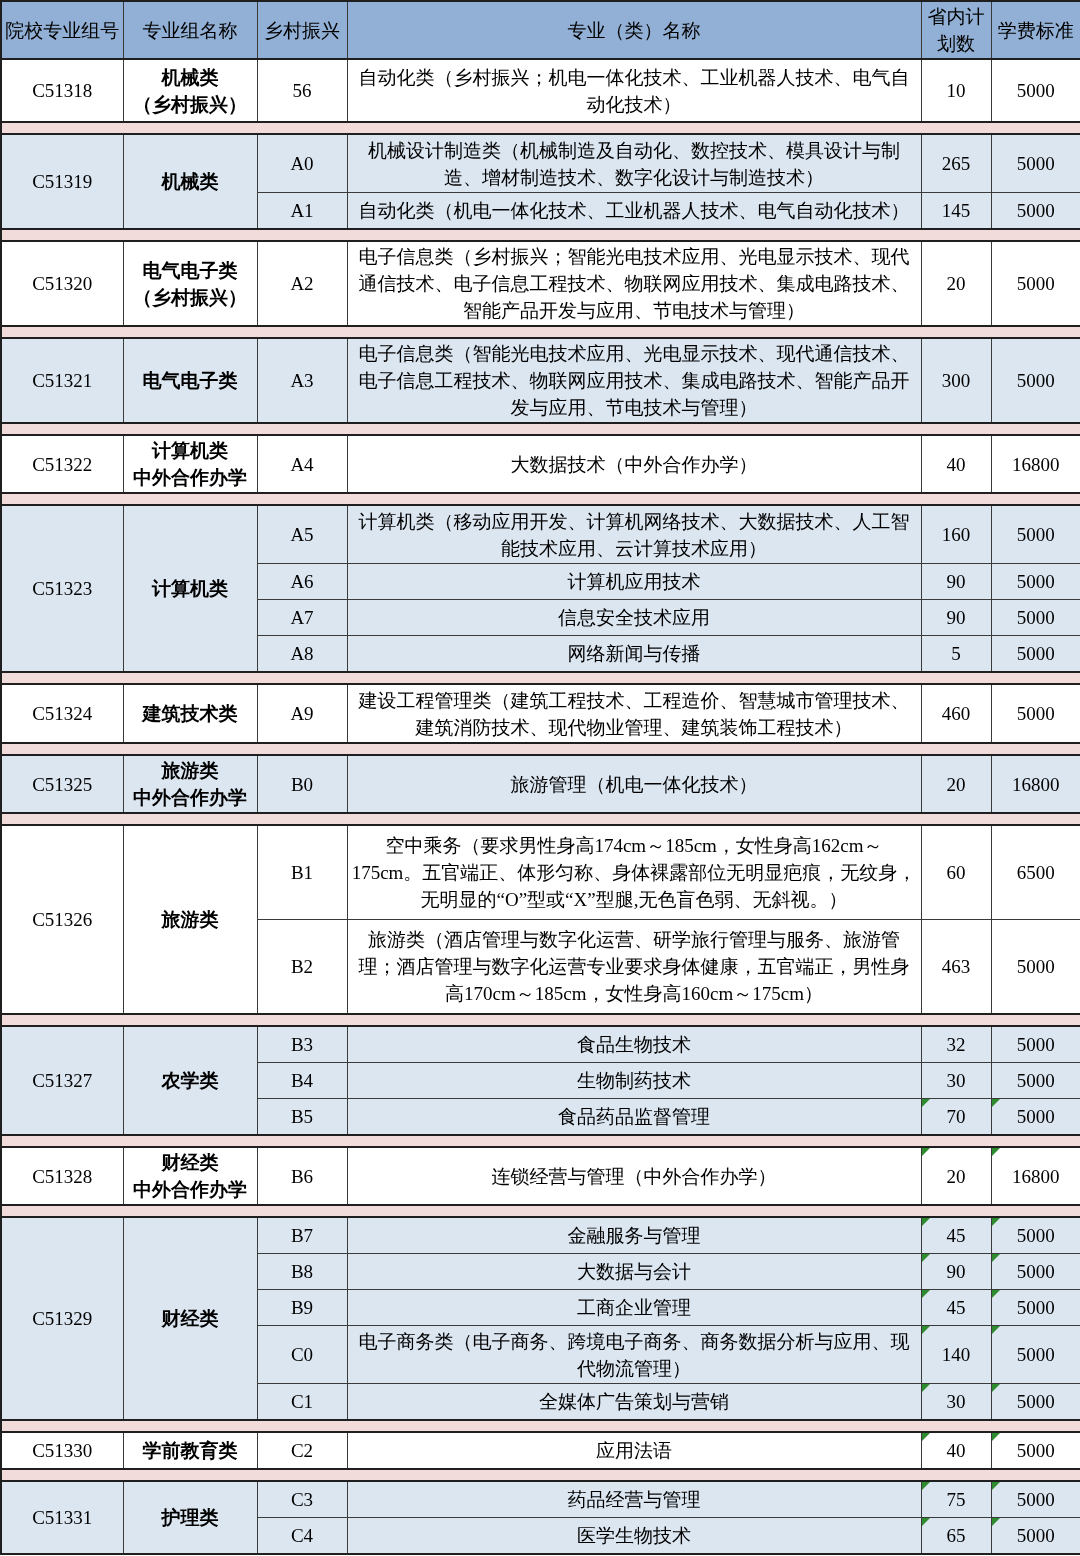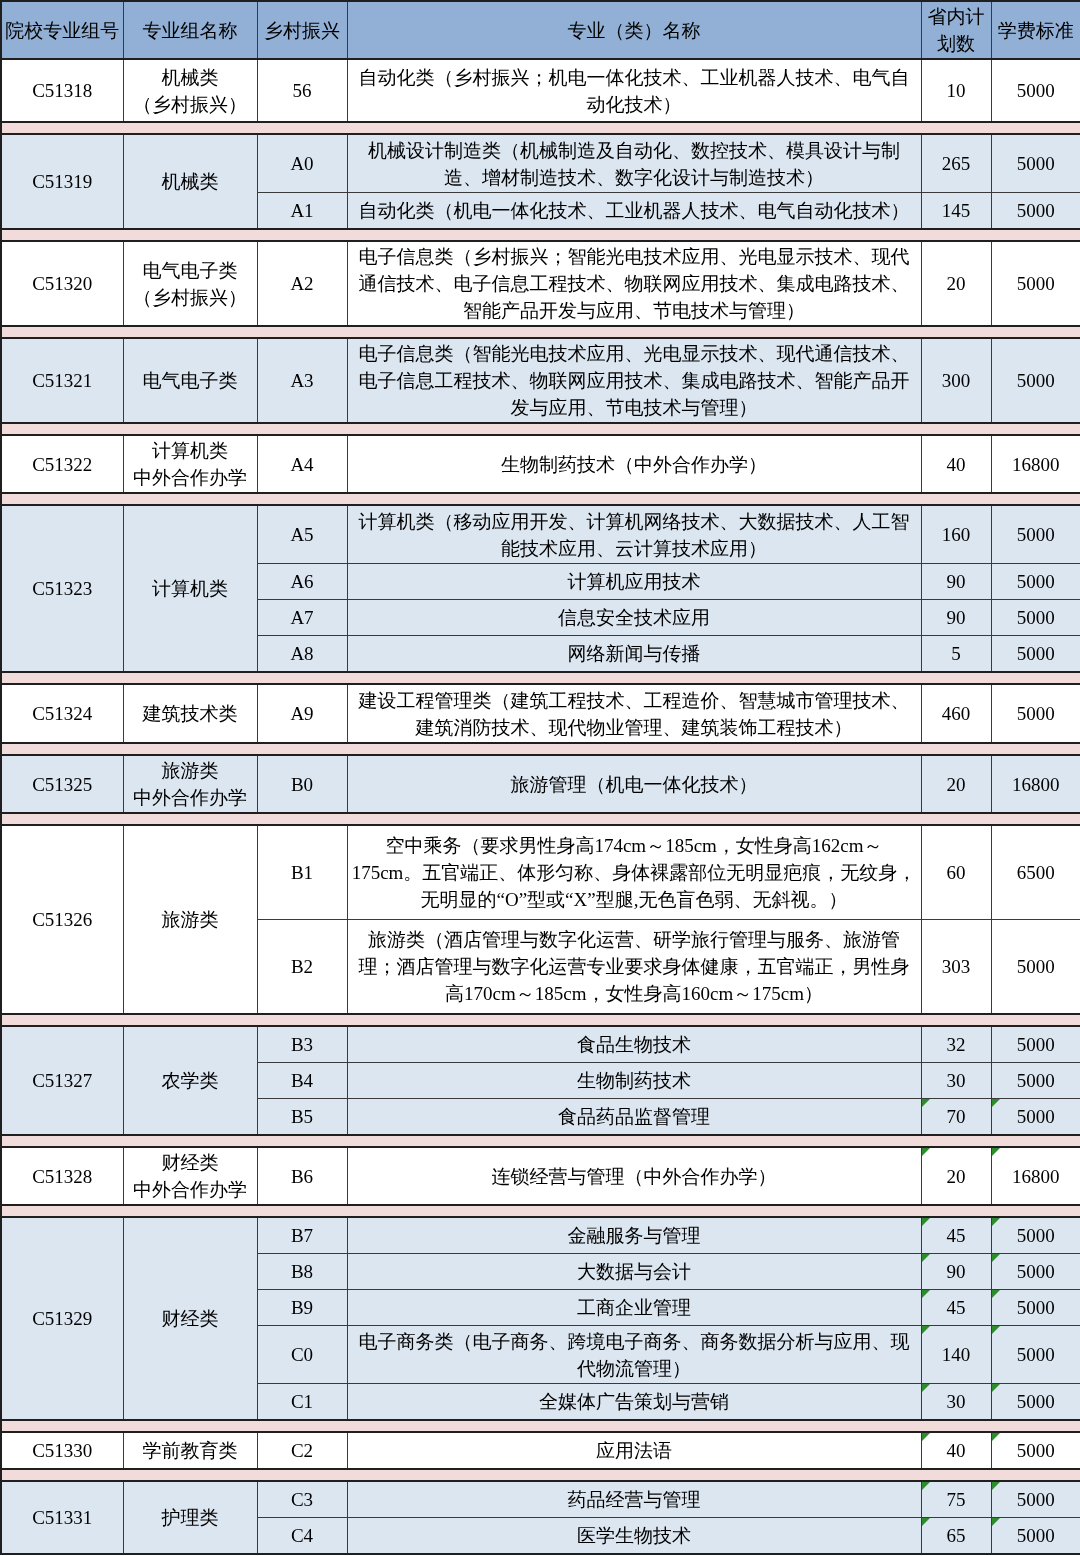--- a/index.html
+++ b/index.html
@@ -16,21 +16,21 @@
   body{width:1080px;font-family:"Liberation Serif","DejaVu Serif",serif;color:var(--text);}
   table{border-collapse:collapse;table-layout:fixed;width:1080px;border:2px solid var(--border-dark);}
   col.c1{width:122px}col.c2{width:134px}col.c3{width:90px}
   col.c4{width:574px}col.c5{width:70px}col.c6{width:90px}
   th,td{border:1px solid var(--grid-line);text-align:center;vertical-align:middle;
         padding:1px 3px;font-size:19px;line-height:27px;font-weight:normal;
         overflow:hidden;position:relative;}
   thead th{background:var(--header-bg);border-bottom:2px solid var(--border-dark);height:54px;}
   tbody.alt td{background:var(--block-alt-bg);}
   tbody.plain td{background:var(--white-bg);}
-  td.gname{white-space:pre-line;}
+  td.gname{white-space:pre-line;font-weight:bold;}
   tr.sep td{background:var(--separator-bg);height:10px;padding:0;line-height:0;
             border-top:2px solid var(--border-dark);border-bottom:2px solid var(--border-dark);
             border-left:none;border-right:none;}
   tr.rh36 td{height:33px}
   tr.rh56 td{height:53px}
   tr.rh58 td{height:55px}
   tr.rh62 td{height:59px}
   tr.rh82 td{height:79px}
   tr.rh94 td{height:91px}
   i.flag{position:absolute;top:0;left:0;width:0;height:0;display:block;
@@ -130,21 +130,21 @@
         <td colspan="6"></td>
       </tr>
     </tbody>
 
   <tbody class="plain">
     <tr class="rh56">
       <td class="gnum">C51322</td>
       <td class="gname">计算机类
 中外合作办学</td>
       <td class="code">A4</td>
-      <td class="major">生物制药技术（中外合作办学）</td>
+      <td class="major">大数据技术（中外合作办学）</td>
       <td class="plan">40</td>
       <td class="fee">16800</td>
     </tr>
   </tbody>
   <tbody>
       <tr class="sep">
         <td colspan="6"></td>
       </tr>
     </tbody>
 
@@ -220,21 +220,21 @@
       <td class="gnum" rowspan="2">C51326</td>
       <td class="gname" rowspan="2">旅游类</td>
       <td class="code">B1</td>
       <td class="major">空中乘务（要求男性身高174cm～185cm，女性身高162cm～175cm。五官端正、体形匀称、身体裸露部位无明显疤痕，无纹身，无明显的“O”型或“X”型腿,无色盲色弱、无斜视。）</td>
       <td class="plan">60</td>
       <td class="fee">6500</td>
     </tr>
     <tr class="rh94">
       <td class="code">B2</td>
       <td class="major">旅游类（酒店管理与数字化运营、研学旅行管理与服务、旅游管理；酒店管理与数字化运营专业要求身体健康，五官端正，男性身高170cm～185cm，女性身高160cm～175cm）</td>
-      <td class="plan">303</td>
+      <td class="plan">463</td>
       <td class="fee">5000</td>
     </tr>
   </tbody>
   <tbody>
       <tr class="sep">
         <td colspan="6"></td>
       </tr>
     </tbody>
 
   <tbody class="alt">

